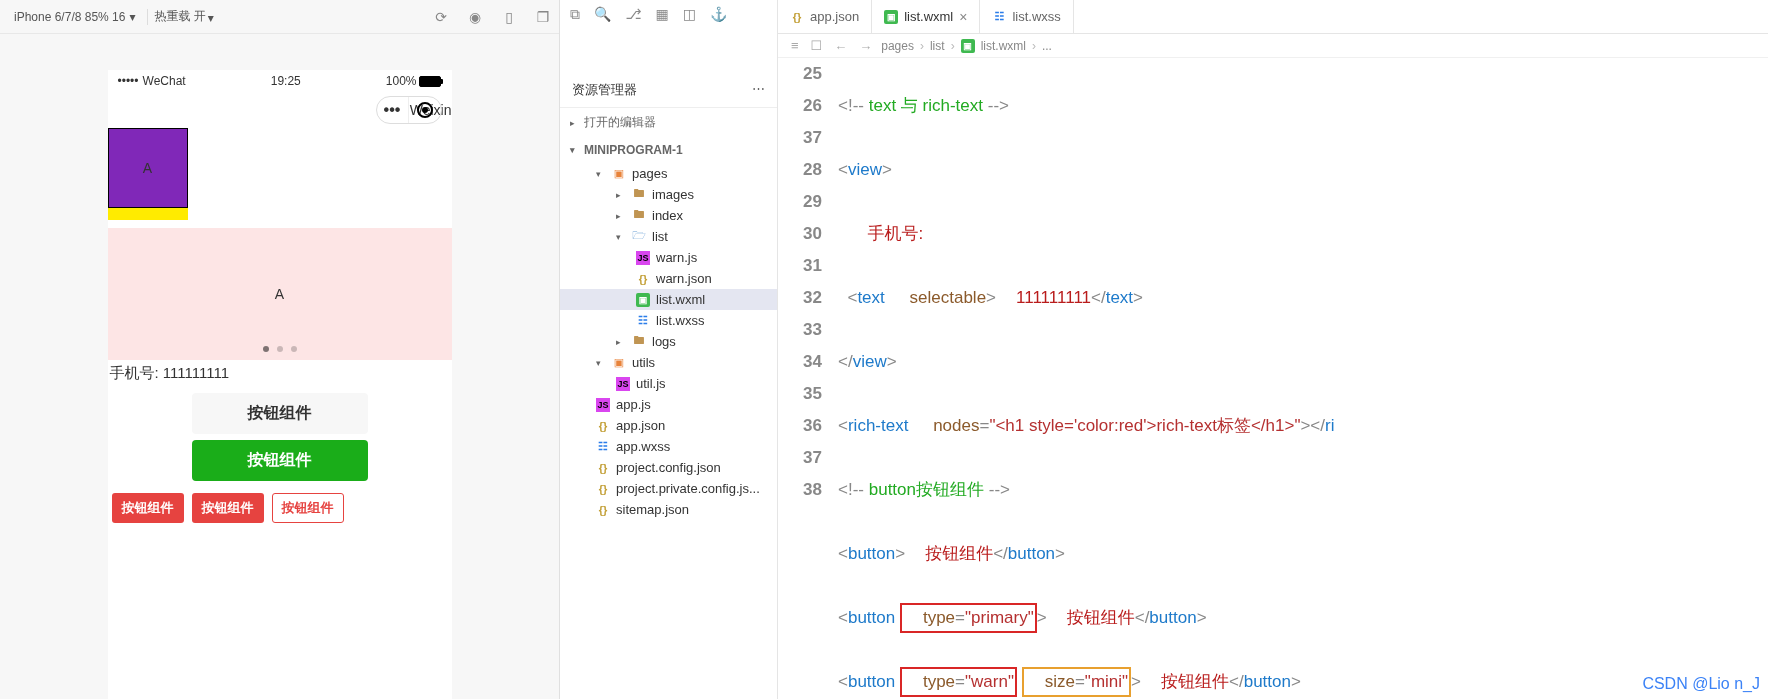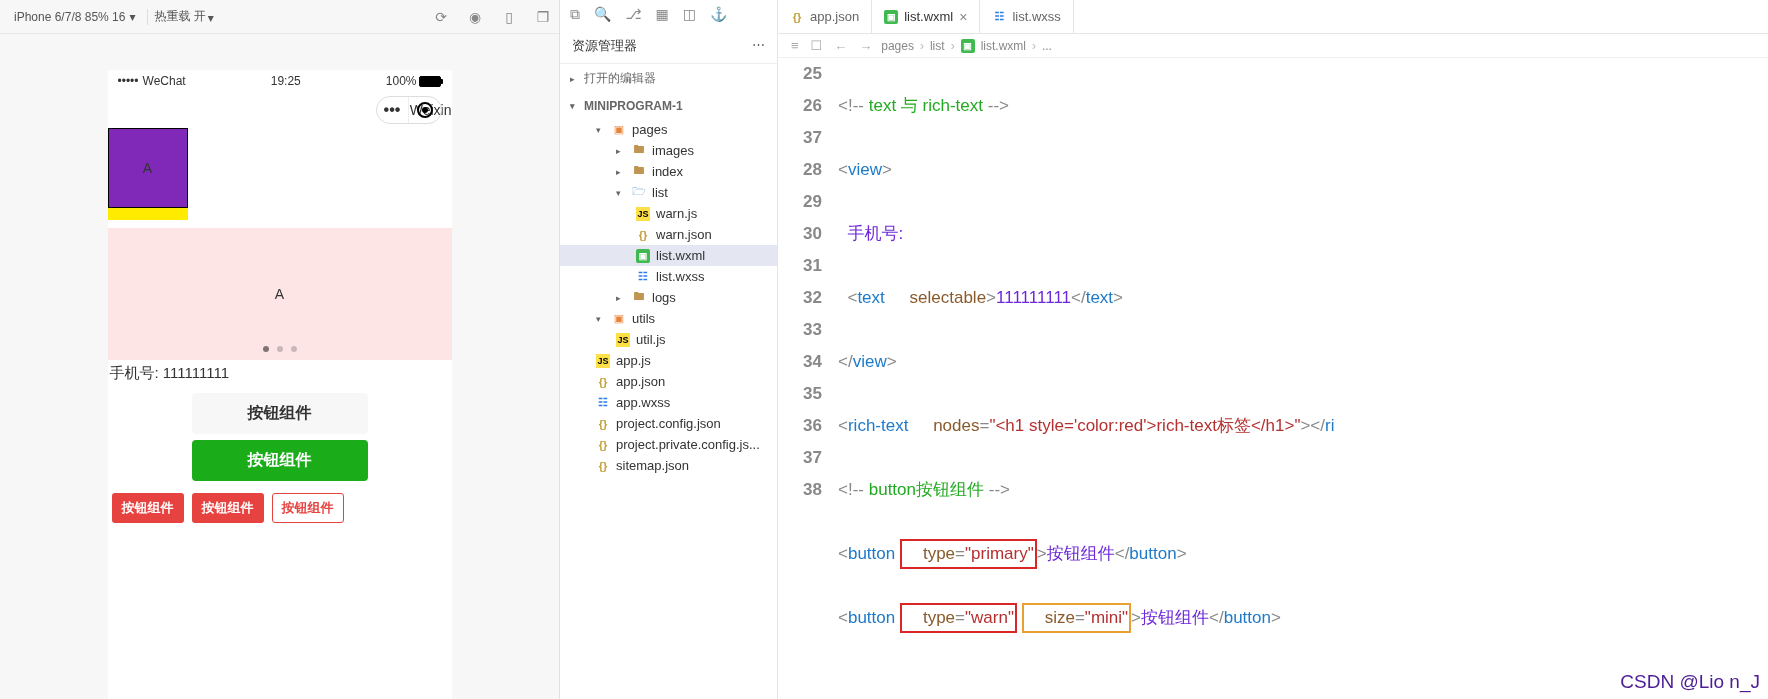--- a/index.html
+++ b/index.html
@@ -40,35 +40,35 @@
 .rich-h1 { color: red; font-size: 30px; font-weight: bold; padding: 0 2px; }
 .btn-default { display: block; width: 176px; margin: 6px auto; background: #f7f7f7; text-align: center; padding: 10px 0; font-size: 16px; border-radius: 4px; font-weight: 600; }
 .btn-primary { display: block; width: 176px; margin: 6px auto; background: #1aad19; color: #fff; text-align: center; padding: 10px 0; font-size: 16px; border-radius: 4px; font-weight: 600; }
 .mini-btns { display: flex; gap: 8px; padding: 6px 4px; }
 .btn-warn-mini { background: #e64340; color: #fff; padding: 6px 10px; font-size: 13px; border-radius: 3px; font-weight: 600; }
 .btn-warn-plain { border: 1px solid #e64340; color: #e64340; padding: 5px 9px; font-size: 13px; border-radius: 3px; background: #fff; font-weight: 600; }
 
 
 .explorer { width: 218px; border-right: 1px solid #e5e5e5; display: flex; flex-direction: column; }
 .exp-iconbar { display: flex; gap: 14px; padding: 6px 10px; color: #888; font-size: 14px; }
-.exp-title { padding: 8px 12px; font-size: 13px; font-weight: 500; border-bottom: 1px solid #eee; display: flex; justify-content: space-between; }
+.exp-title { padding: 8px 12px; font-size: 13px; font-weight: 500; border-bottom: 1px solid #eee; display: flex; justify-content: space-between; margin-top: 44px; }
 .exp-section { padding: 6px 10px; font-size: 12px; color: #666; display: flex; align-items: center; gap: 4px; }
 .exp-section.folder { font-weight: 600; }
 .tree { flex: 1; overflow: auto; font-size: 13px; }
 .tree-item { display: flex; align-items: center; gap: 6px; padding: 3px 0 3px 26px; cursor: default; }
 .tree-item.d1 { padding-left: 36px; }
 .tree-item.d2 { padding-left: 56px; }
 .tree-item.d3 { padding-left: 76px; }
 .tree-item.selected { background: #e4e6f1; }
 .caret { font-size: 9px; color: #666; width: 10px; display: inline-block; }
 .file-icon { width: 14px; height: 14px; display: flex; align-items: center; justify-content: center; font-size: 11px; }
 .fi-folder { color: #c09553; }
 .fi-folder-open { color: #6a9fd4; }
 .fi-pages { color: #e8833a; }
-.fi-js { background: #fde047; color: #000; font-size: 9px; padding: 0 1px; font-weight: bold; }
+.fi-js { background: #d946ef; color: #000; font-size: 9px; padding: 0 1px; font-weight: bold; }
 .fi-json { color: #c3a038; font-weight: bold; }
 .fi-wxml { background: #3fb950; color: #fff; font-size: 9px; padding: 0 1px; font-weight: bold; border-radius: 2px; }
 .fi-wxss { color: #2b7de9; font-weight: bold; }
 
 
 .editor { flex: 1; display: flex; flex-direction: column; background: #fff; position: relative; }
 .tabs { display: flex; border-bottom: 1px solid #e5e5e5; height: 34px; }
 .tab { display: flex; align-items: center; gap: 6px; padding: 0 12px; font-size: 13px; color: #666; border-right: 1px solid #e5e5e5; }
 .tab.active { background: #fff; color: #333; }
 .tab-close { font-size: 14px; color: #888; }
@@ -79,24 +79,24 @@
 .code { flex: 1; font-family: Consolas, Monaco, monospace; font-size: 17px; line-height: 32px; display: flex; overflow: hidden; }
 .gutter { width: 60px; text-align: right; color: #888; padding-right: 16px; }
 .gutter .ln { height: 32px; font-weight: bold; }
 .code-body { flex: 1; white-space: pre; }
 .line { height: 32px; }
 .c-comment { color: #22aa22; }
 .c-punct { color: #888; }
 .c-tag { color: #1e7aca; }
 .c-attr { color: #8b5a2b; margin-left: 20px; }
 .c-str { color: #b53030; }
-.c-text { color: #6d28d9; }
+.c-text { color: #b91c1c; margin-left: 20px; }
 .box-red { border: 2px solid #d92626; padding: 0 1px; display: inline-block; line-height: 26px; }
 .box-orange { border: 2px solid #e8a02f; padding: 0 1px; display: inline-block; line-height: 26px; }
-.watermark { position: absolute; bottom: 6px; right: 8px; font-size: 19px; color: #4c1d95; }
+.watermark { position: absolute; bottom: 6px; right: 8px; font-size: 16px; color: #3b82f6; }
 </style>
 </head>
 <body>
 
 <div class="sim-panel">
   <div class="sim-toolbar">
     <div class="device-sel">
       <span>iPhone 6/7/8 85% 16</span>
         <span>▾</span>
     </div>
@@ -307,20 +307,21 @@
         <div class="ln">38</div>
     </div>
     <div class="code-body">
 <div class="line"><span class="c-punct">&lt;!--</span><span class="c-comment"> <span>text 与 rich-text</span> </span><span class="c-punct">--&gt;</span></div>
 <div class="line"><span class="c-punct">&lt;</span><span class="c-tag">view</span><span class="c-punct">&gt;</span></div>
 <div class="line">  <span class="c-text">手机号:</span></div>
 <div class="line">  <span class="c-punct">&lt;</span><span class="c-tag">text</span> <span class="c-attr">selectable</span><span class="c-punct">&gt;</span><span class="c-text">111111111</span><span class="c-punct">&lt;/</span><span class="c-tag">text</span><span class="c-punct">&gt;</span></div>
 <div class="line"><span class="c-punct">&lt;/</span><span class="c-tag">view</span><span class="c-punct">&gt;</span></div>
 <div class="line"><span class="c-punct">&lt;</span><span class="c-tag">rich-text</span> <span class="c-attr">nodes</span><span class="c-punct">=</span><span class="c-str">"&lt;h1 style='color:red'&gt;rich-text标签&lt;/h1&gt;"</span><span class="c-punct">&gt;&lt;/</span><span class="c-tag">ri</span></div>
 <div class="line"><span class="c-punct">&lt;!--</span><span class="c-comment"> <span>button按钮组件</span> </span><span class="c-punct">--&gt;</span></div>
+<div class="line"><span class="c-punct">&lt;</span><span class="c-tag">button</span><span class="c-punct">&gt;</span><span class="c-text">按钮组件</span><span class="c-punct">&lt;/</span><span class="c-tag">button</span><span class="c-punct">&gt;</span></div>
 <div class="line"><span class="c-punct">&lt;</span><span class="c-tag">button</span> <span class="box-red"><span class="c-attr">type</span><span class="c-punct">=</span><span class="c-str">"primary"</span></span><span class="c-punct">&gt;</span><span class="c-text">按钮组件</span><span class="c-punct">&lt;/</span><span class="c-tag">button</span><span class="c-punct">&gt;</span></div>
 <div class="line"><span class="c-punct">&lt;</span><span class="c-tag">button</span> <span class="box-red"><span class="c-attr">type</span><span class="c-punct">=</span><span class="c-str">"warn"</span></span> <span class="box-orange"><span class="c-attr">size</span><span class="c-punct">=</span><span class="c-str">"mini"</span></span><span class="c-punct">&gt;</span><span class="c-text">按钮组件</span><span class="c-punct">&lt;/</span><span class="c-tag">button</span><span class="c-punct">&gt;</span></div>
 
 
 
 
     </div>
   </div>
   <div class="watermark">CSDN @Lio n_J</div>
 </div>

